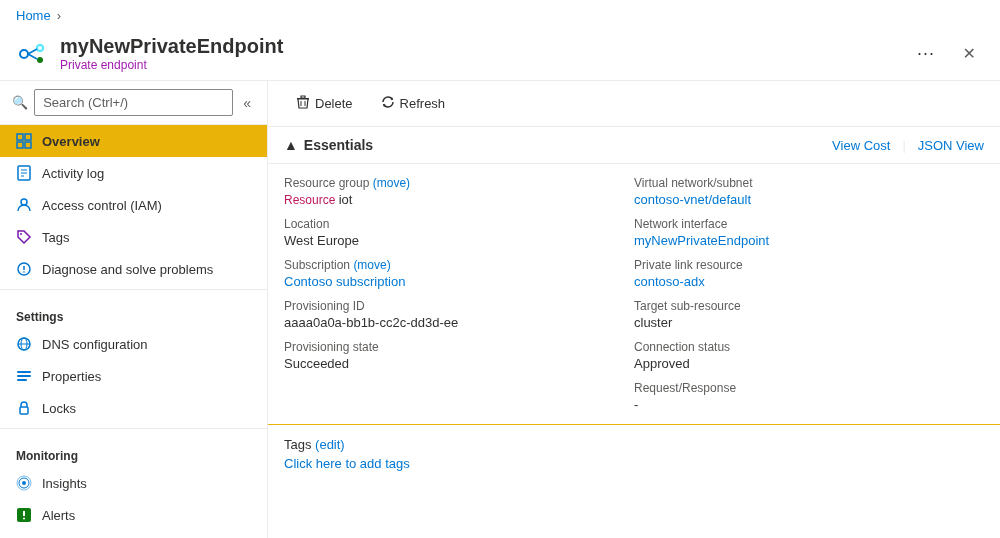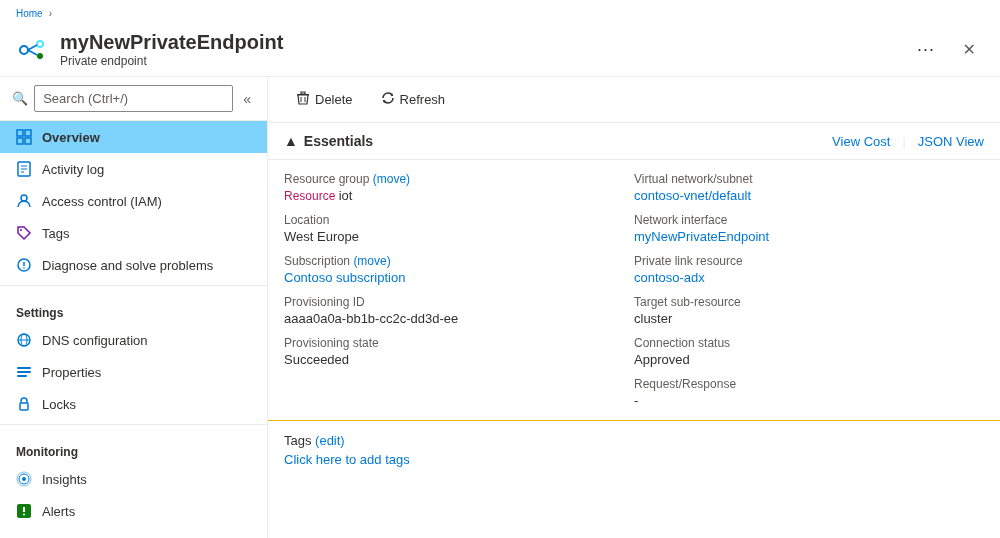--- a/index.html
+++ b/index.html
@@ -1,45 +1,45 @@
 <!DOCTYPE html>
 <html><head>
   <meta charset="utf-8">
   <style>
     * { box-sizing: border-box; margin: 0; padding: 0; }
     body { font-family: 'Segoe UI', Arial, sans-serif; font-size: 13px; color: #323130; background: #fff; overflow: hidden; }
 
     .app-container { display: flex; flex-direction: column; height: 538px; width: 1000px; }
 
     
-    .breadcrumb { display: flex; align-items: center; padding: 8px 16px; font-size: 10px; color: #0078d4; gap: 6px; }
+    .breadcrumb { display: flex; align-items: center; padding: 8px 16px; font-size: 13px; color: #0078d4; gap: 6px; }
     .breadcrumb span.sep { color: #605e5c; }
     .breadcrumb a { color: #0078d4; text-decoration: none; }
 
     
     .resource-header { display: flex; align-items: center; padding: 4px 16px 8px; gap: 12px; }
     .resource-icon { width: 32px; height: 32px; }
     .resource-title { flex: 1; }
     .resource-title h1 { font-size: 20px; font-weight: 600; color: #323130; }
-    .resource-title .subtitle { font-size: 12px; color: #404040; }
+    .resource-title .subtitle { font-size: 12px; color: #a21caf; }
     .header-more { cursor: pointer; font-size: 18px; color: #323130; padding: 4px 8px; }
     .close-btn { cursor: pointer; font-size: 16px; color: #605e5c; padding: 4px 8px; border: none; background: none; }
 
     
     .main-layout { display: flex; flex: 1; overflow: hidden; border-top: 1px solid #edebe9; }
 
     
     .sidebar { width: 268px; min-width: 268px; background: #fff; border-right: 1px solid #edebe9; display: flex; flex-direction: column; overflow-y: auto; }
     .search-bar { padding: 8px 12px; display: flex; align-items: center; gap: 6px; border-bottom: 1px solid #edebe9; }
     .search-bar input { flex: 1; border: 1px solid #8a8886; border-radius: 2px; padding: 5px 8px; font-size: 13px; color: #323130; outline: none; }
     .search-bar input::placeholder { color: #605e5c; }
     .collapse-btn { cursor: pointer; color: #605e5c; font-size: 14px; padding: 2px 4px; background: none; border: none; }
 
     .nav-item { display: flex; align-items: center; padding: 8px 16px; cursor: pointer; gap: 10px; font-size: 13px; color: #323130; }
-    .nav-item.active { background: #7dd3fc; font-weight: 600; }
+    .nav-item.active { background: #eab308; font-weight: 600; }
     .nav-item .nav-icon { width: 16px; height: 16px; display: flex; align-items: center; justify-content: center; flex-shrink: 0; }
 
     .nav-section-label { padding: 16px 16px 4px; font-size: 12px; font-weight: 600; color: #323130; text-transform: none; }
     .nav-divider { border: none; border-top: 1px solid #edebe9; margin: 4px 0; }
 
     
     .content-area { flex: 1; overflow-y: auto; display: flex; flex-direction: column; }
 
     
     .toolbar { display: flex; align-items: center; padding: 8px 16px; gap: 4px; border-bottom: 1px solid #edebe9; }

